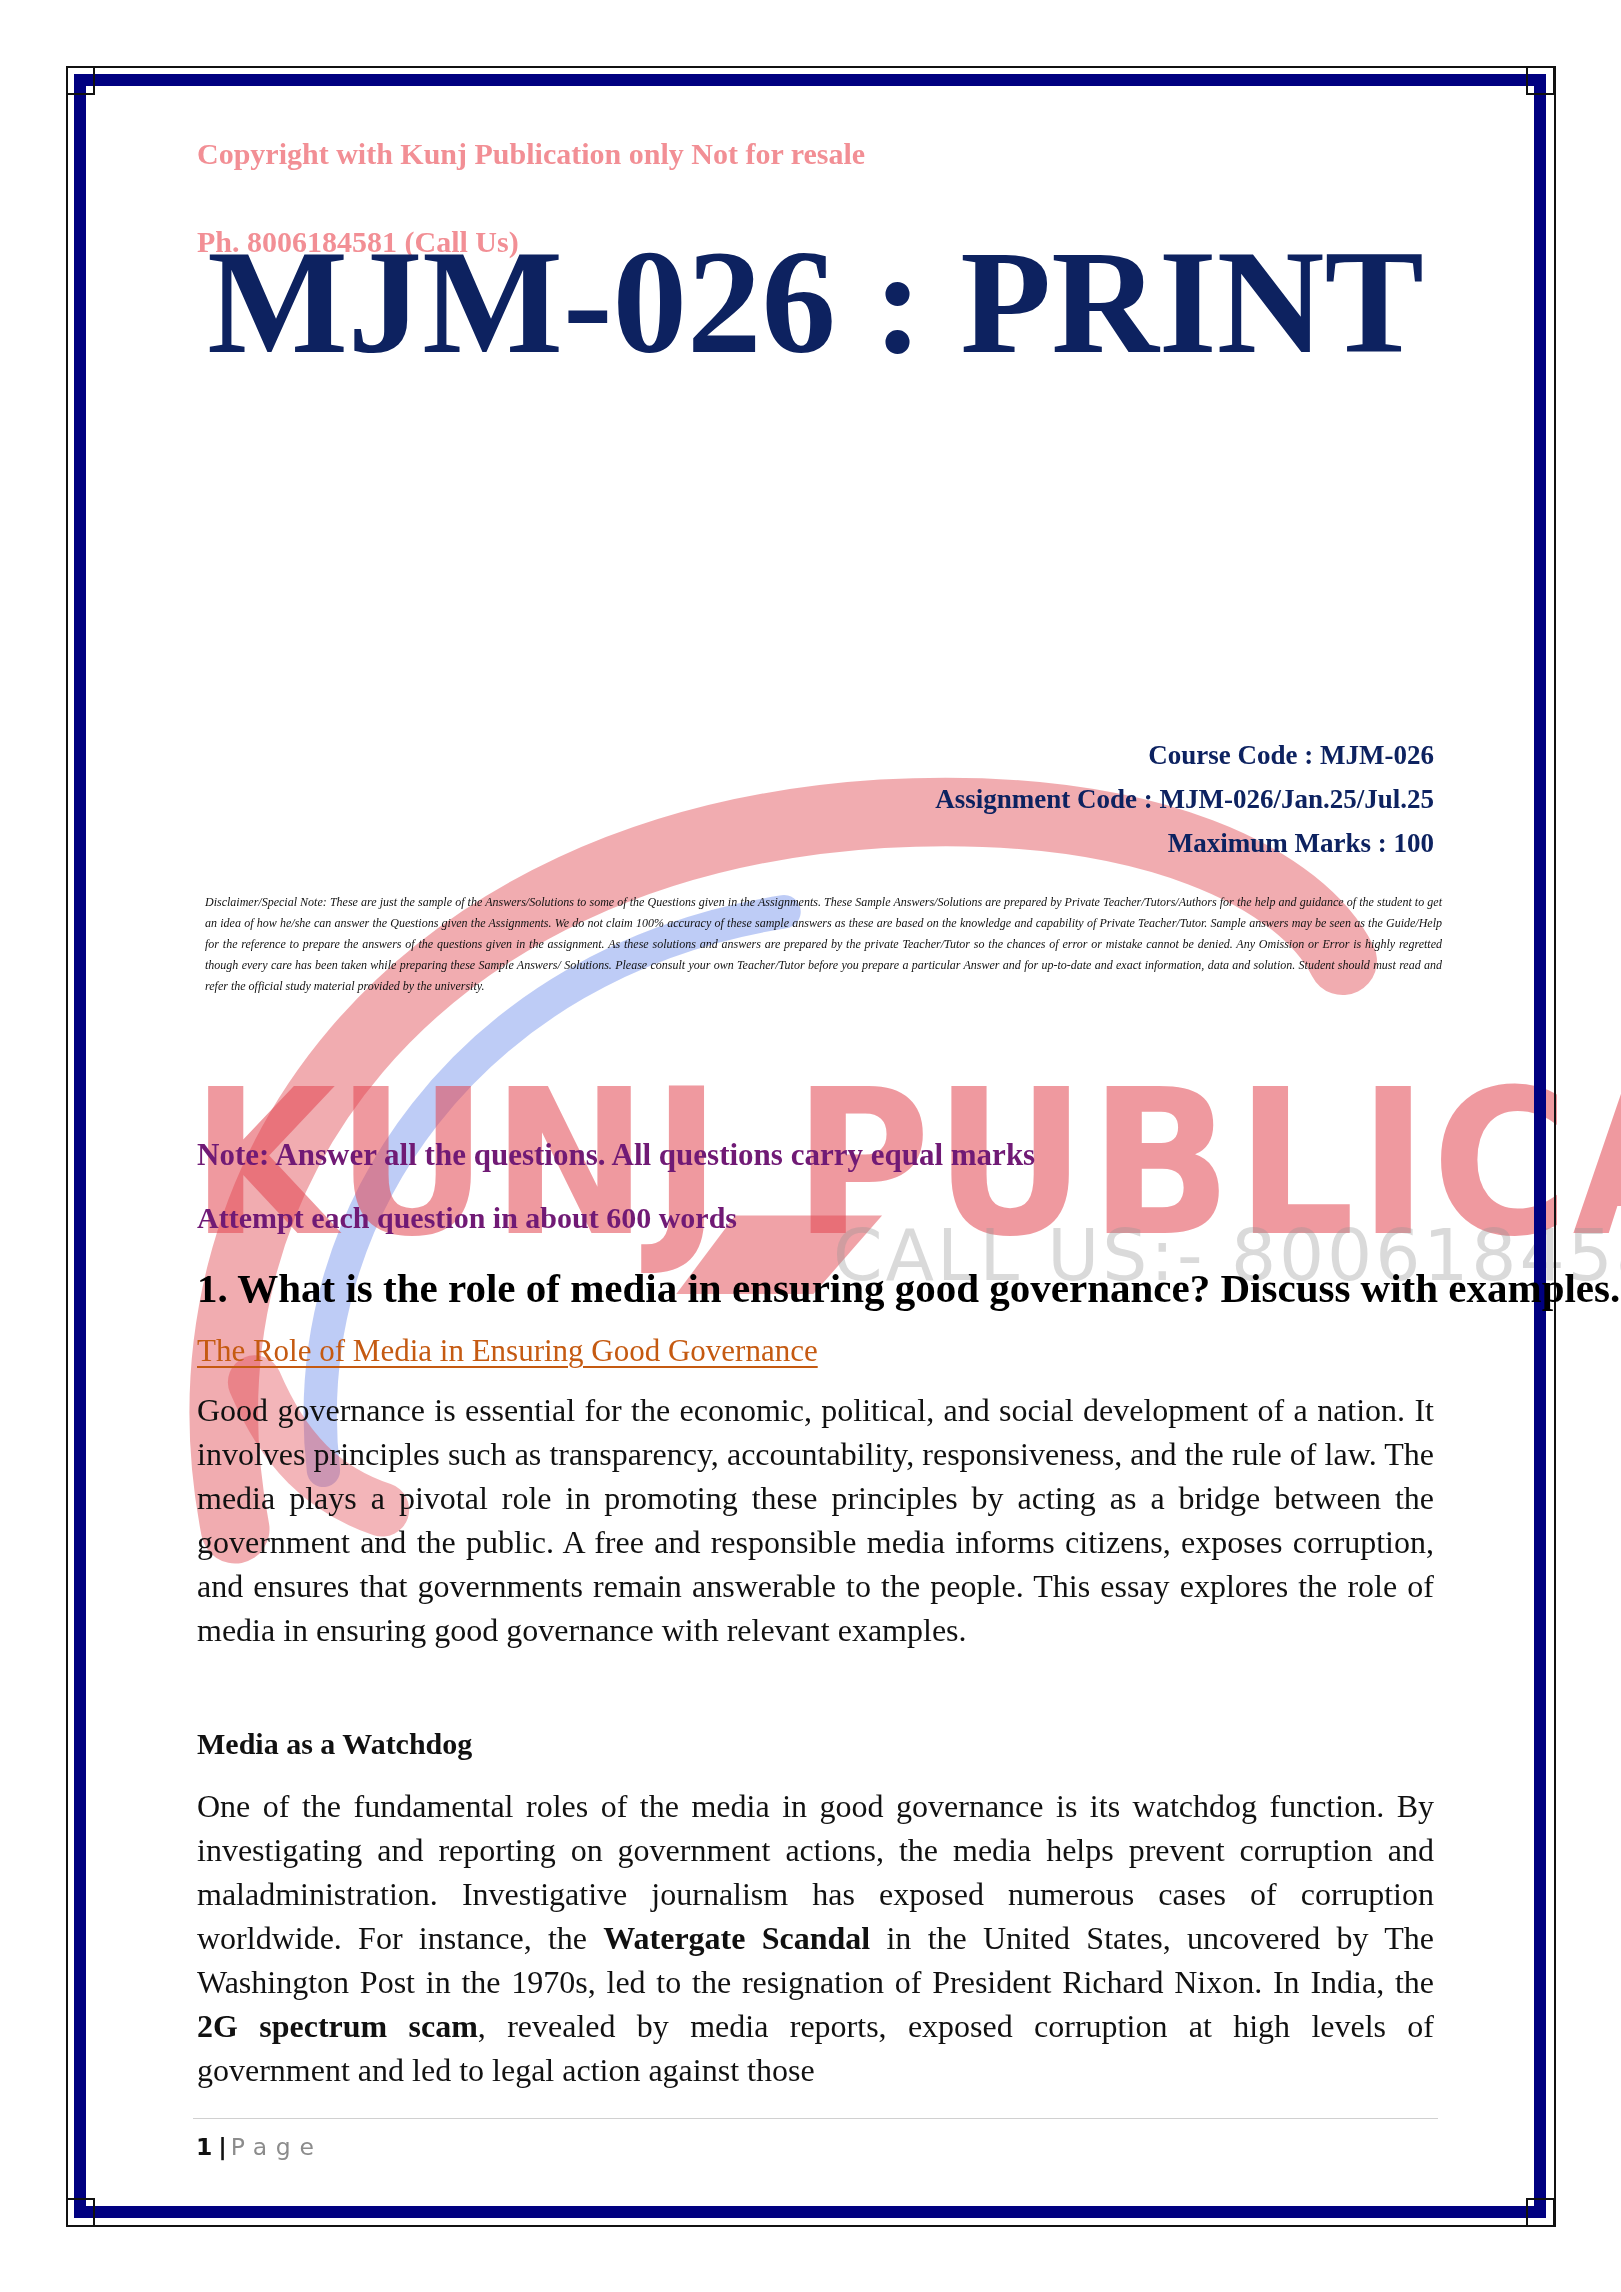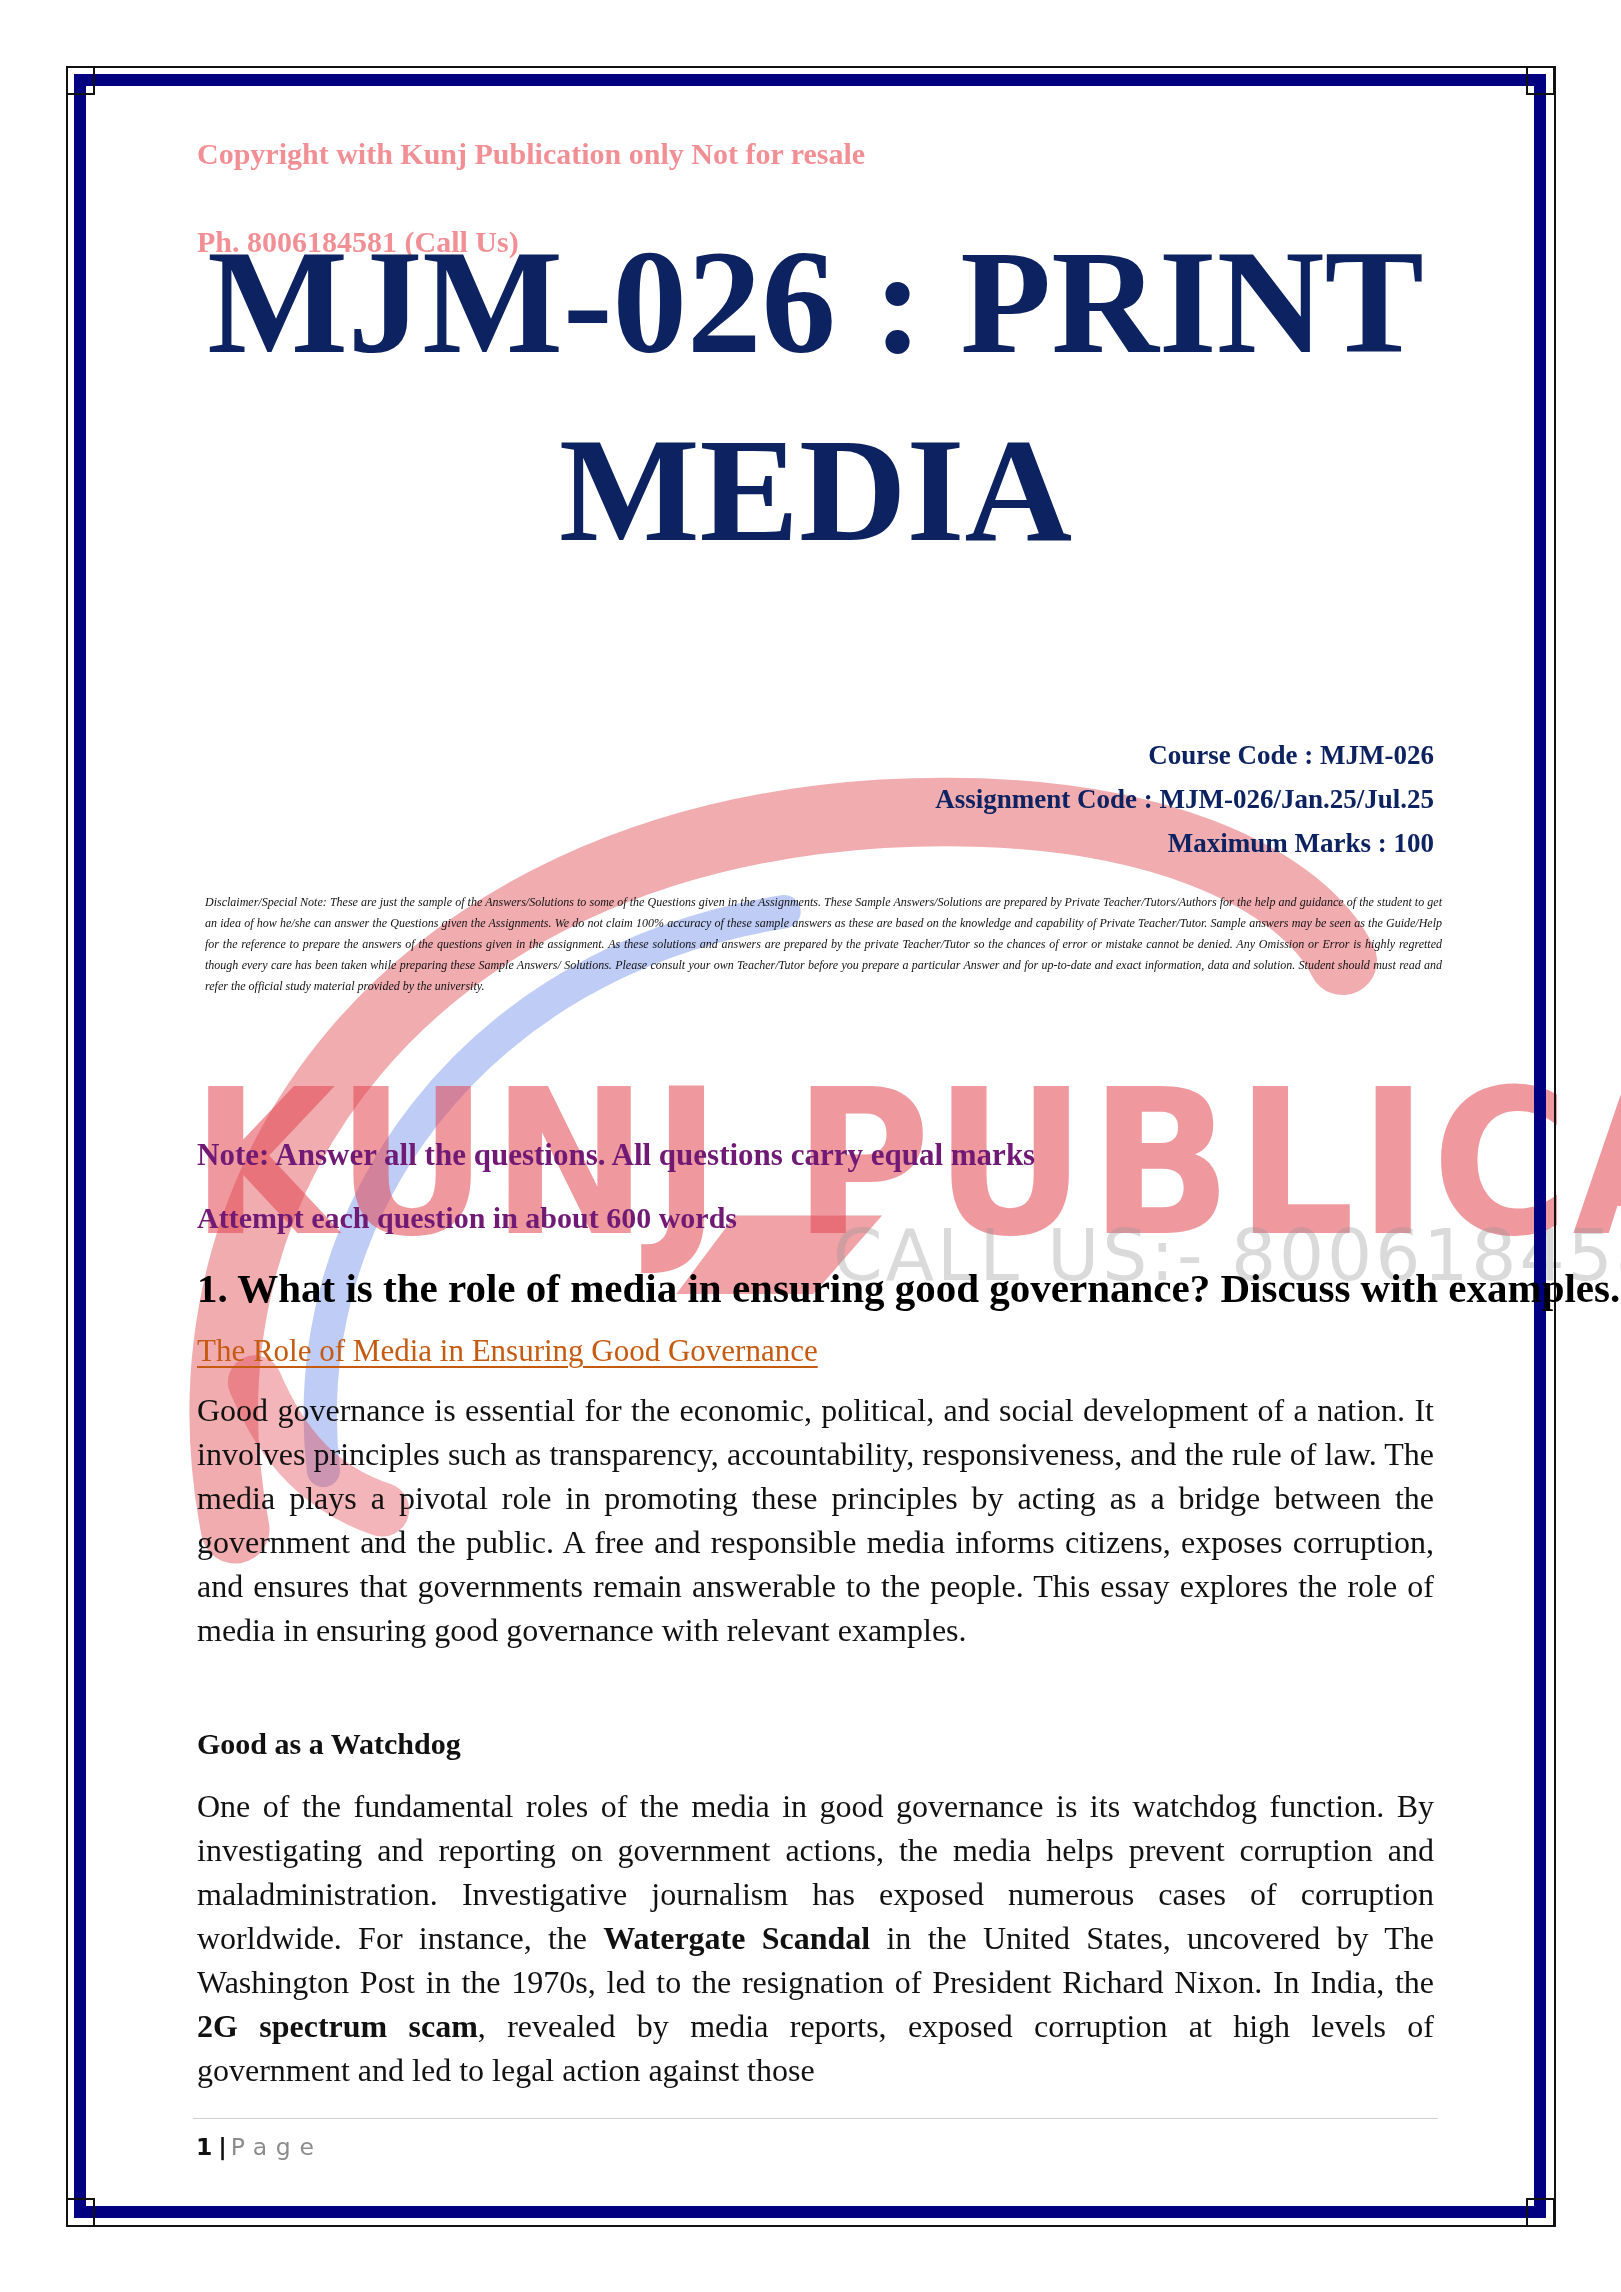--- a/index.html
+++ b/index.html
@@ -87,41 +87,40 @@
 
 <div class="content">
 
   <div class="copyright">
     <span>Copyright with Kunj Publication only Not for resale</span>
     <span>Ph. 8006184581 (Call Us)</span>
   </div>
 
   <div class="title">
     <div>MJM-026 : PRINT</div>
-    <div>MEDIA</div>
   </div>
 
   <div class="course-info">
     <div>Course Code : MJM-026</div>
     <div>Assignment Code : MJM-026/Jan.25/Jul.25</div>
     <div>Maximum Marks : 100</div>
   </div>
 
   <div class="disclaimer">Disclaimer/Special Note: These are just the sample of the Answers/Solutions to some of the Questions given in the Assignments. These Sample Answers/Solutions are prepared by Private Teacher/Tutors/Authors for the help and guidance of the student to get an idea of how he/she can answer the Questions given the Assignments. We do not claim 100% accuracy of these sample answers as these are based on the knowledge and capability of Private Teacher/Tutor. Sample answers may be seen as the Guide/Help for the reference to prepare the answers of the questions given in the assignment. As these solutions and answers are prepared by the private Teacher/Tutor so the chances of error or mistake cannot be denied. Any Omission or Error is highly regretted though every care has been taken while preparing these Sample Answers/ Solutions. Please consult your own Teacher/Tutor before you prepare a particular Answer and for up-to-date and exact information, data and solution. Student should must read and refer the official study material provided by the university.</div>
 
   <div class="note n1">Note: Answer all the questions. All questions carry equal marks</div>
   <div class="note n2">Attempt each question in about 600 words</div>
 
   <div class="question">1. What is the role of media in ensuring good governance? Discuss with examples.</div>
 
   <div class="section-heading">The Role of Media in Ensuring Good Governance</div>
 
   <div class="body-para p1">Good governance is essential for the economic, political, and social development of a nation. It involves principles such as transparency, accountability, responsiveness, and the rule of law. The media plays a pivotal role in promoting these principles by acting as a bridge between the government and the public. A free and responsible media informs citizens, exposes corruption, and ensures that governments remain answerable to the people. This essay explores the role of media in ensuring good governance with relevant examples.</div>
 
-  <div class="sub-heading">Good as a Watchdog</div>
+  <div class="sub-heading">Media as a Watchdog</div>
 
   <div class="body-para p2"><span>One of the fundamental roles of the media in good governance is its watchdog function. By investigating and reporting on government actions, the media helps prevent corruption and maladministration. Investigative journalism has exposed numerous cases of corruption worldwide. For instance, the </span><b>Watergate Scandal</b><span> in the United States, uncovered by The Washington Post in the 1970s, led to the resignation of President Richard Nixon. In India, the </span><b>2G spectrum scam</b><span>, revealed by media reports, exposed corruption at high levels of government and led to legal action against those</span></div>
 </div>
 
 <div class="footer-rule"></div>
 <div class="footer">
   <span class="num">1</span><span class="bar">|</span><span class="pg">Page</span>
 </div>
 
 

